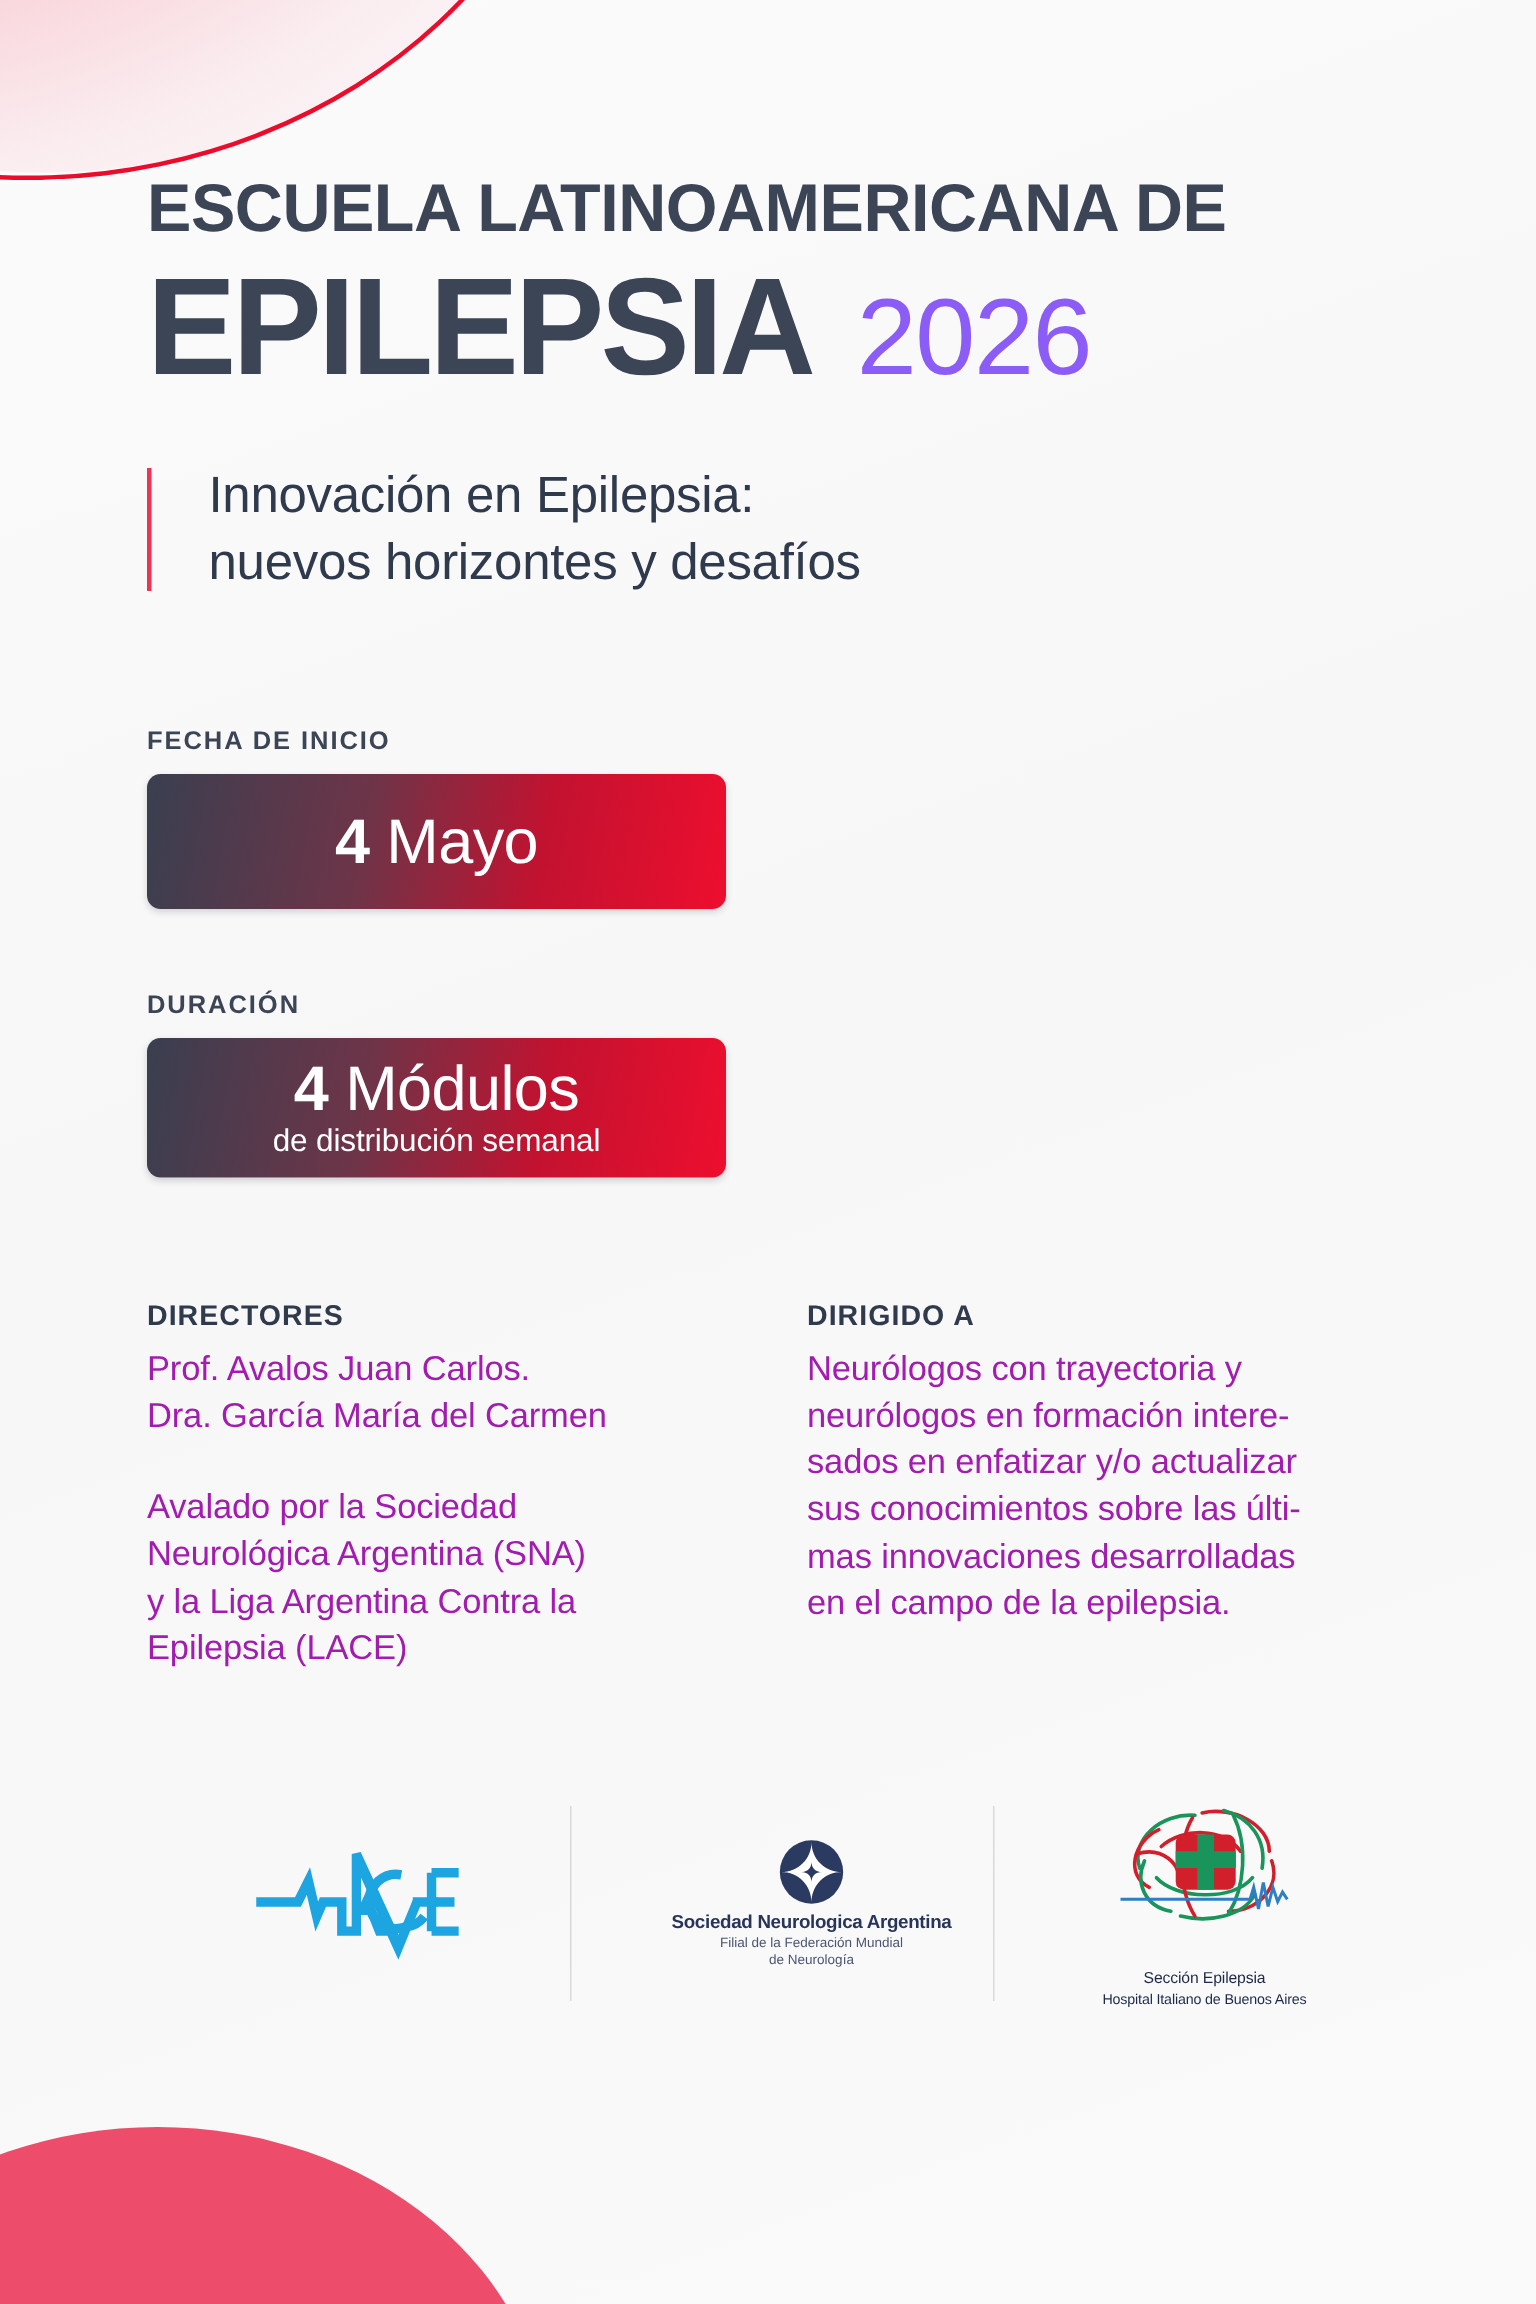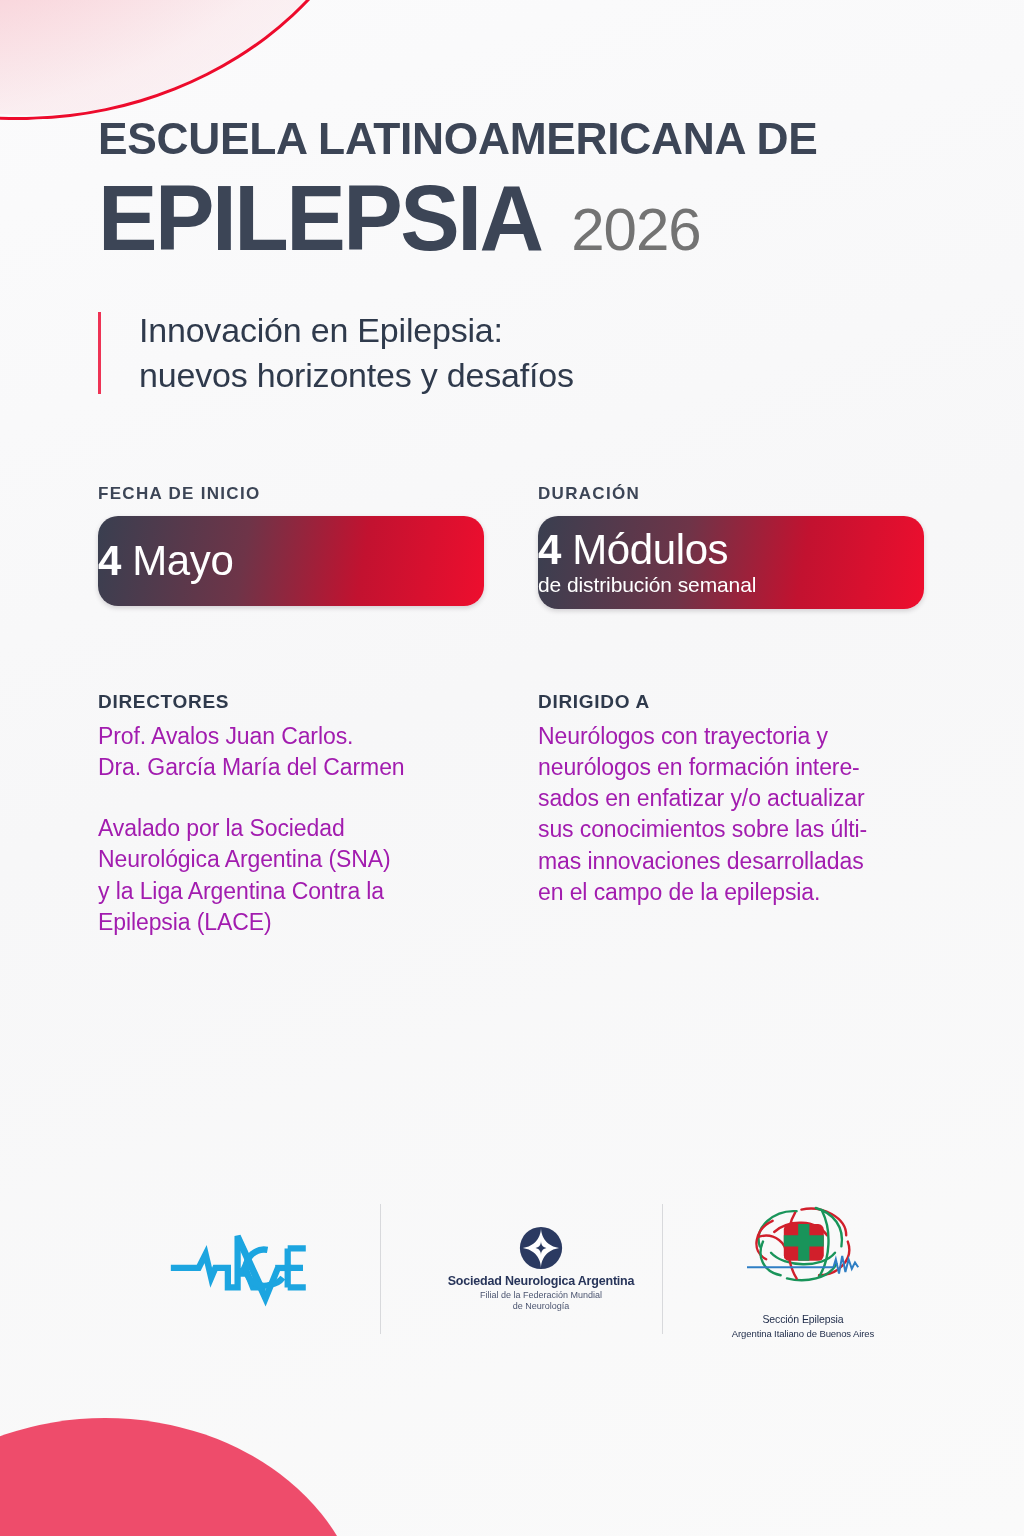--- a/index.html
+++ b/index.html
@@ -92,24 +92,24 @@
   .title-epilepsia {
     font-size: 92px;
     font-weight: 700;
     letter-spacing: -2.6px;
     color: #3C4556;
     transform: scaleX(0.97);
     display: inline-block;
     transform-origin: left center;
   }
   .title-year {
-    font-size: 60px;
+    font-size: 72px;
     font-weight: 400;
     letter-spacing: -1px;
-    color: #737373;
+    color: #8b5cf6;
     margin-left: 16px;
   }
 
   
   .subtitle-wrap {
     margin-top: 44px;
     display: flex;
     align-items: stretch;
     gap: 38px;
   }
@@ -126,38 +126,39 @@
     color: #2F3A4C;
     line-height: 1.32;
     letter-spacing: -0.2px;
   }
 
   
   .badges-row {
     margin-top: 86px;
     display: flex;
     gap: 54px;
+    flex-direction: column;
   }
   .badge-col { width: 386px; }
 
   .badge-label {
     font-size: 17px;
     font-weight: 700;
     letter-spacing: 1.3px;
     color: #3C4556;
     margin-bottom: 12px;
   }
 
   .badge-box {
     height: 90px;
-    border-radius: 20px;
+    border-radius: 9px;
     background: linear-gradient(100deg, #393F50 0%, #6E3448 38%, #C21230 68%, #EE0E2E 100%);
     display: flex;
     flex-direction: column;
-    align-items: flex-start;
+    align-items: center;
     justify-content: center;
     box-shadow: 0 2px 5px rgba(40,30,40,0.18);
     color: #ffffff;
   }
   .badge-box.tall { height: 93px; }
 
   .badge-main {
     font-size: 42px;
     font-weight: 300;
     letter-spacing: -0.4px;
@@ -415,20 +416,20 @@
             <path d="M24 46 C44 40 62 54 58 72" stroke="#D11F2B"></path>
           </g>
           <g fill="#D11F2B">
             <rect x="56" y="30" width="50" height="46" rx="7"></rect>
           </g>
           <path d="M74 30 h14 v14 h18 v14 h-18 v18 h-14 v-18 h-18 v-14 h18 z" fill="#19945A"></path>
           <path d="M10 84 L118 84" stroke="#2E7EC4" stroke-width="2.5" fill="none"></path>
           <path d="M118 84 l3 -10 l4 18 l4 -22 l4 20 l4 -16 l4 12 l4 -8 l4 6" stroke="#2E7EC4" stroke-width="2.5" fill="none"></path>
         </svg>
         <div class="hi-sec">Sección Epilepsia</div>
-        <div class="hi-hosp">Argentina Italiano de Buenos Aires</div>
+        <div class="hi-hosp">Hospital Italiano de Buenos Aires</div>
       </div>
     </div>
 
 
   </div>
 
 </div>
 
 </body></html>

